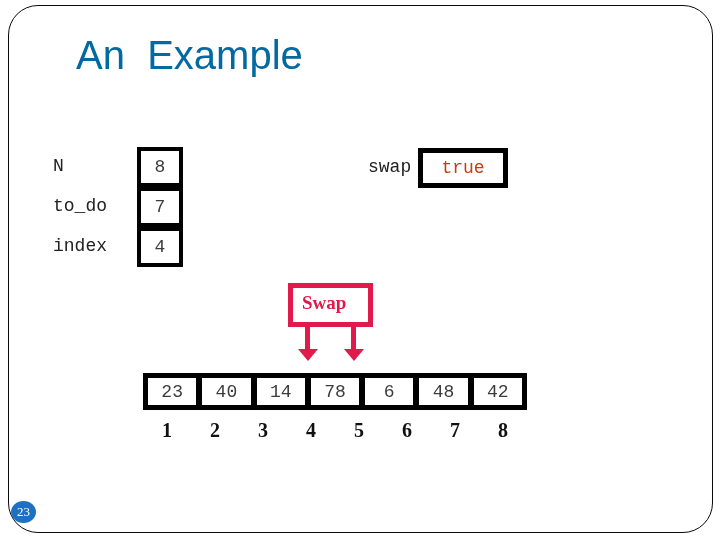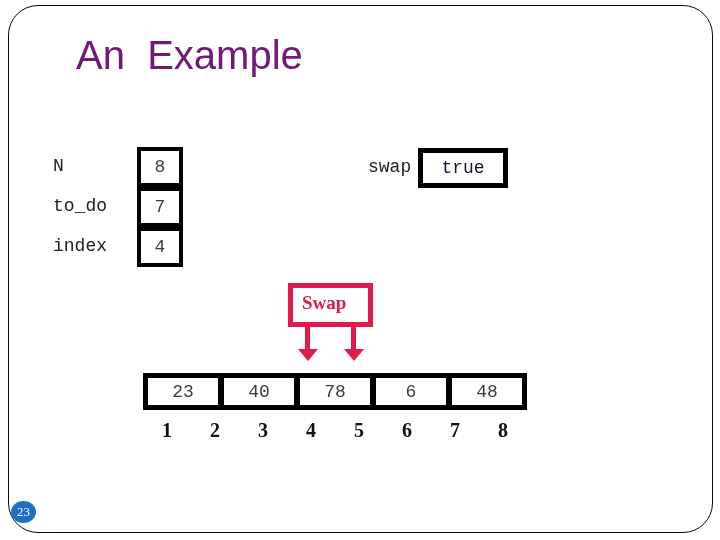--- a/index.html
+++ b/index.html
@@ -18,21 +18,21 @@
     border: 1px solid #0a0a0a;
     border-radius: 30px;
     box-sizing: border-box;
   }
   .title {
     position: absolute;
     left: 76px; top: 33px;
     margin: 0;
     font-size: 40px;
     font-weight: 400;
-    color: #701a75;
+    color: #0369a1;
     white-space: pre;
     font-family: "Liberation Sans", sans-serif;
   }
   .mono { font-family: "Liberation Mono", monospace; }
   .var-label {
     position: absolute;
     left: 53px;
     width: 80px; height: 22px;
     font-size: 18px;
     color: #222;
@@ -56,21 +56,21 @@
     color: #222;
   }
   .true-box {
     position: absolute;
     left: 418px; top: 148px;
     width: 90px; height: 40px;
     border: 5px solid #000;
     box-sizing: border-box;
     display: flex; align-items: center; justify-content: center;
     font-size: 18px;
-    color: #0f172a;
+    color: #c2410c;
     background: #fff;
   }
   .swap-callout {
     position: absolute;
     left: 288px; top: 283px;
     width: 85px; height: 44px;
     border: 5px solid #e01a4b;
     box-sizing: border-box;
     background: #fff;
     display: flex; align-items: flex-start; justify-content: flex-start;
@@ -159,23 +159,25 @@
 
   <div class="swap-callout">Swap</div>
   <div class="arrow-line" style="left:305px"></div>
   <div class="arrow-head" style="left:298px"></div>
   <div class="arrow-line" style="left:351px"></div>
   <div class="arrow-head" style="left:344px"></div>
 
   <div class="array-row">
     <div class="array-cell mono">23</div>
     <div class="array-cell mono">40</div>
+    <div class="array-cell mono">14</div>
     <div class="array-cell mono">78</div>
     <div class="array-cell mono">6</div>
     <div class="array-cell mono">48</div>
+    <div class="array-cell mono">42</div>
   </div>
 
   <div class="index-row">
     <div class="index-cell">1</div>
     <div class="index-cell">2</div>
     <div class="index-cell">3</div>
     <div class="index-cell">4</div>
     <div class="index-cell">5</div>
     <div class="index-cell">6</div>
     <div class="index-cell">7</div>

